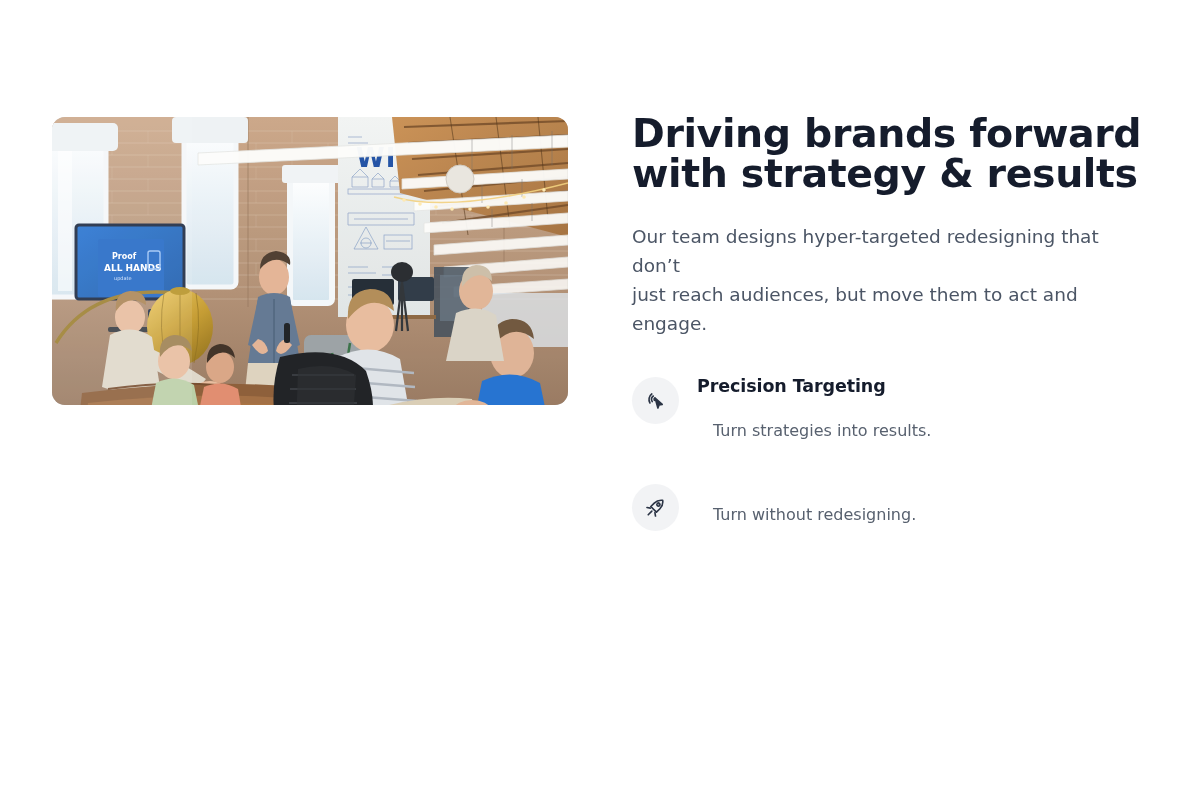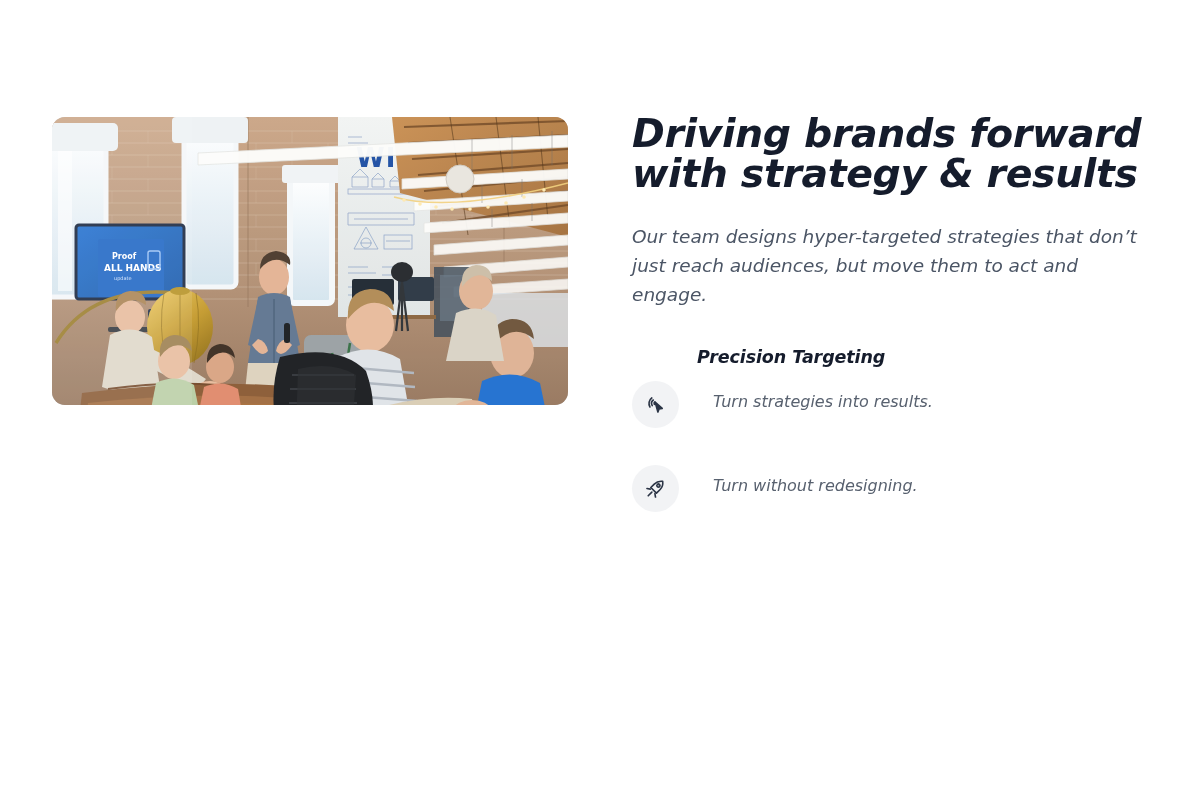--- a/index.html
+++ b/index.html
@@ -47,21 +47,20 @@
     width: 100%;
     height: 100%;
   }
 
   
   .copy-col {
     position: absolute;
     left: 632px;
     top: 113px;
     width: 520px;
-    font-style: italic;
   }
 
   .headline {
     margin: 0;
     font-size: 39.5px;
     line-height: 40px;
     font-weight: 700;
     letter-spacing: -0.4px;
     color: #151c2c;
     white-space: pre-line;
@@ -81,21 +80,21 @@
   
   .feature-list {
     margin: 0;
     padding: 0;
     list-style: none;
     padding-top: 36px;
   }
 
   .feature-item {
     display: flex;
-    align-items: flex-end;
+    align-items: flex-start;
     gap: 18px;
     margin-bottom: 24px;
   }
   .feature-item:last-child {
     margin-bottom: 0;
   }
 
   .feature-icon {
     flex: 0 0 auto;
     width: 47px;
@@ -397,21 +396,21 @@
         <path d="M0 0 H140 V288 H0 Z" fill="#ffffff" opacity="0.1"></path>
       </svg>
     </div>
   </div>
 
   <div class="copy-col">
 
     <h1 class="headline">Driving brands forward
 with strategy &amp; results</h1>
 
-    <p class="subtitle">Our team designs hyper-targeted strategies that don’t
+    <p class="subtitle">Our team designs hyper-targeted redesigning that don’t
 just reach audiences, but move them to act and engage.</p>
 
     <ul class="feature-list">
 
       <li class="feature-item">
         <span class="feature-icon">
           <svg viewBox="0 0 24 24" aria-hidden="true">
             <path d="M6.2 14.6a7.2 7.2 0 0 1 1.9-9.4"></path>
             <path d="M8.6 13.1a4.4 4.4 0 0 1 1.1-5.8"></path>
             <path d="M10.8 11.8a1.8 1.8 0 0 1 .5-2.4"></path>

